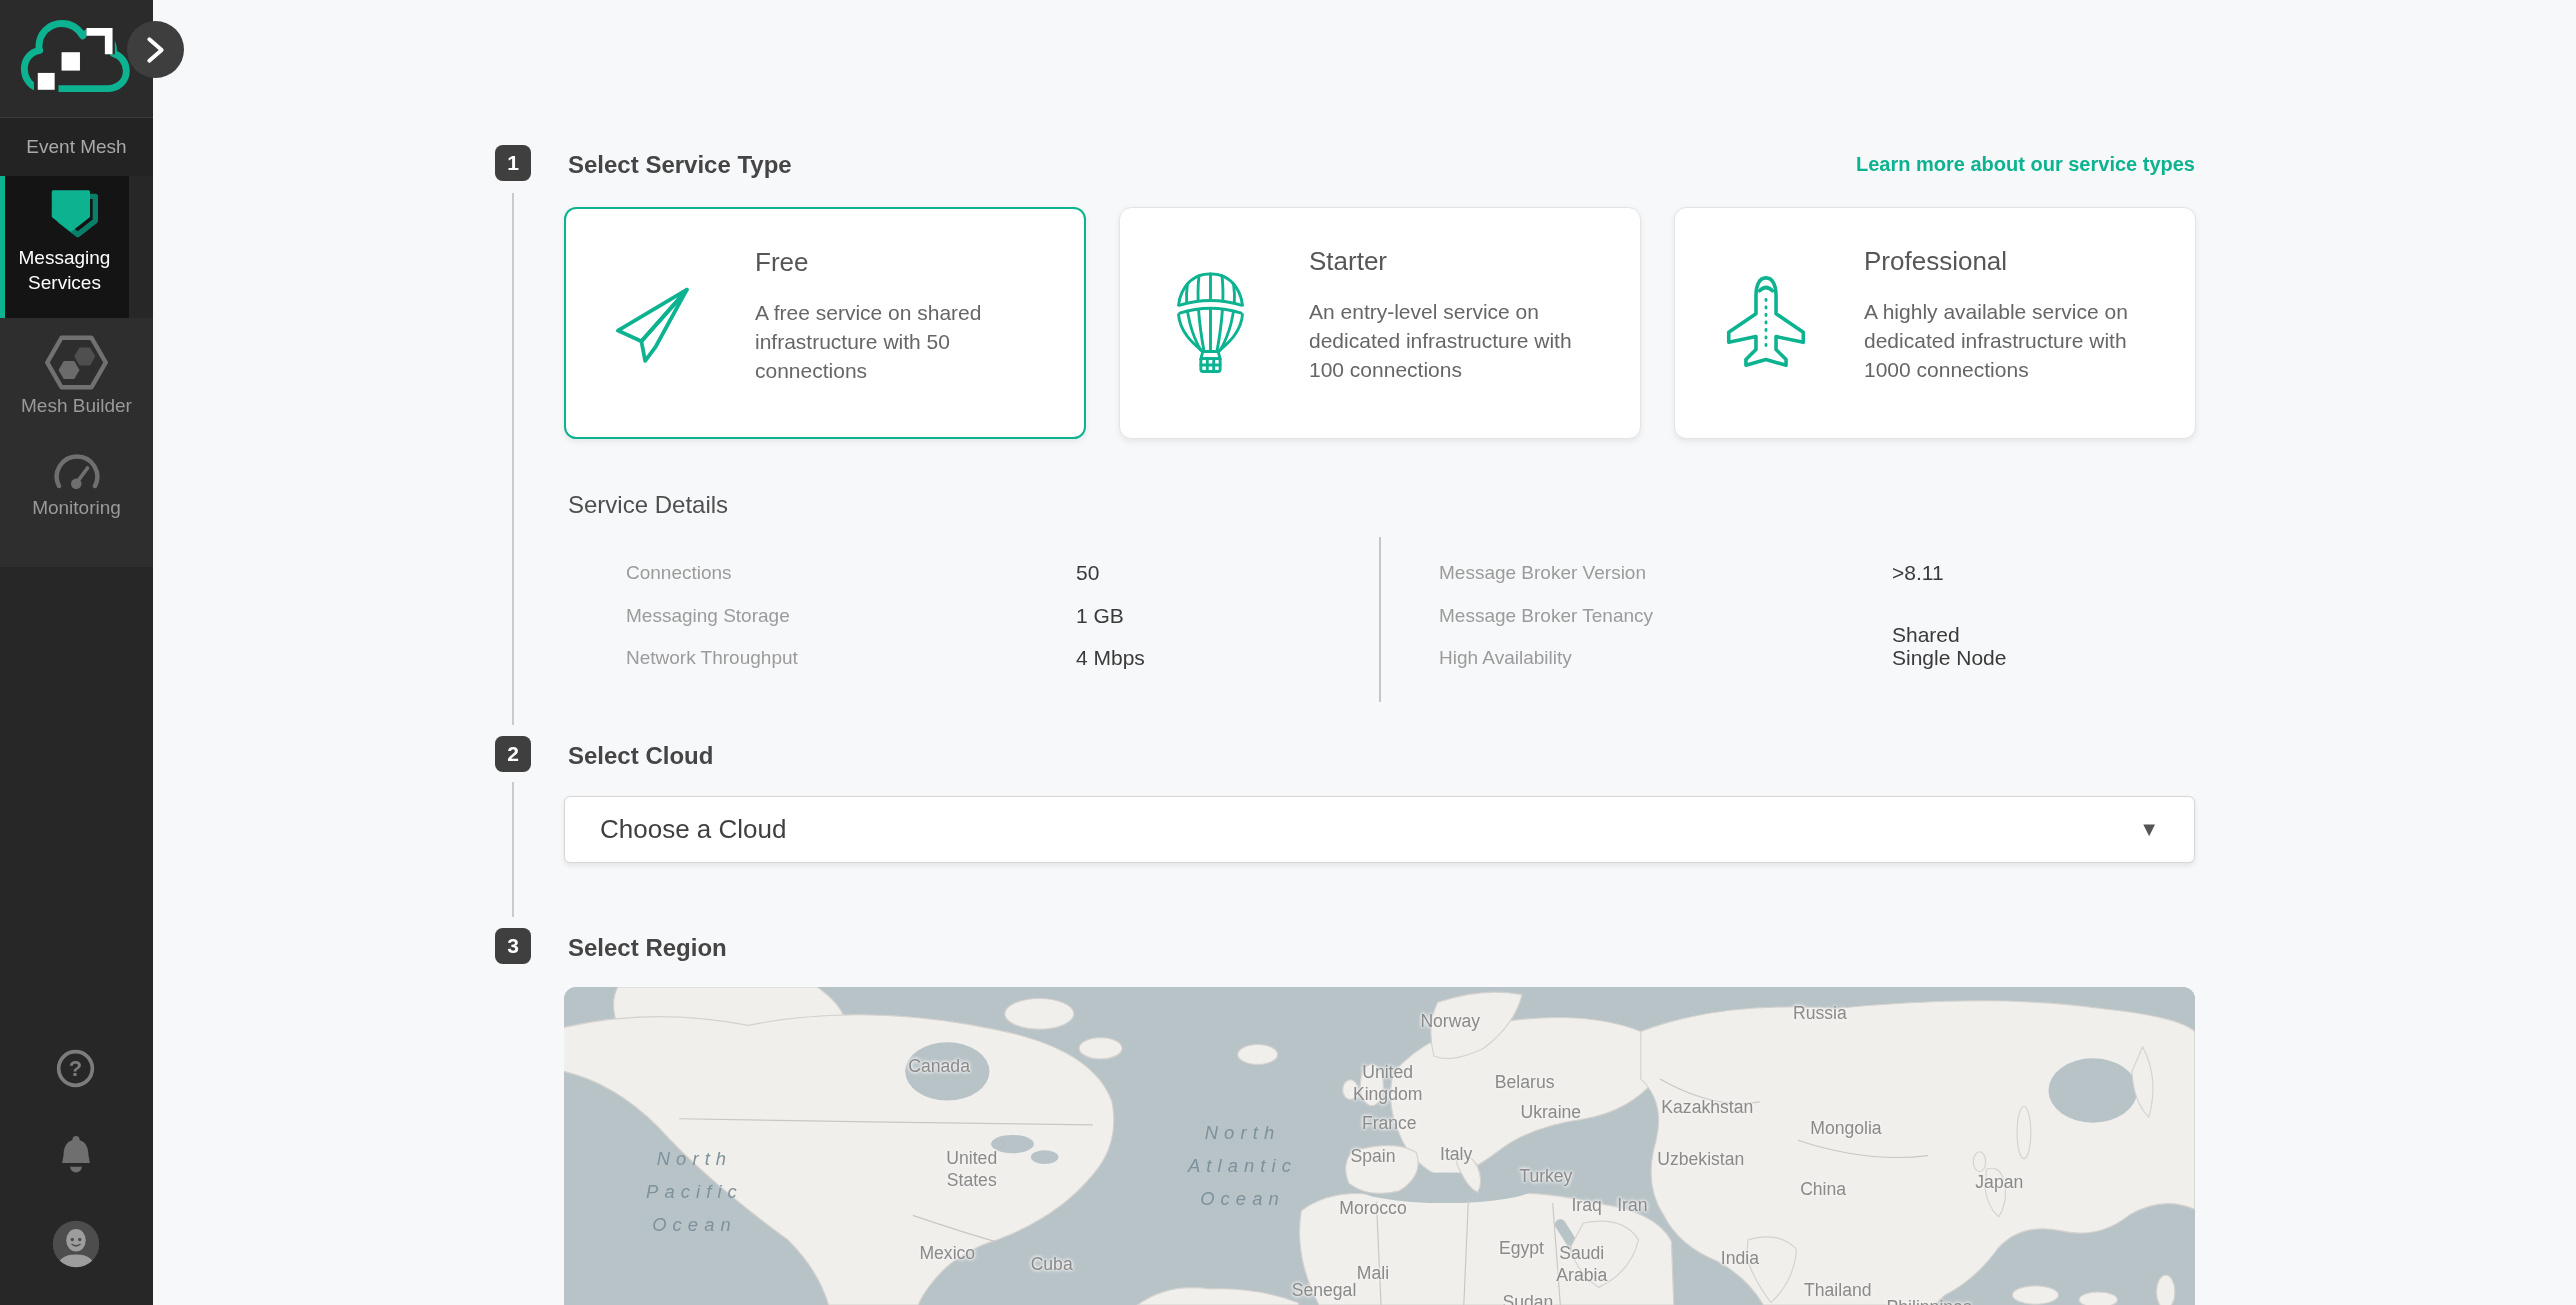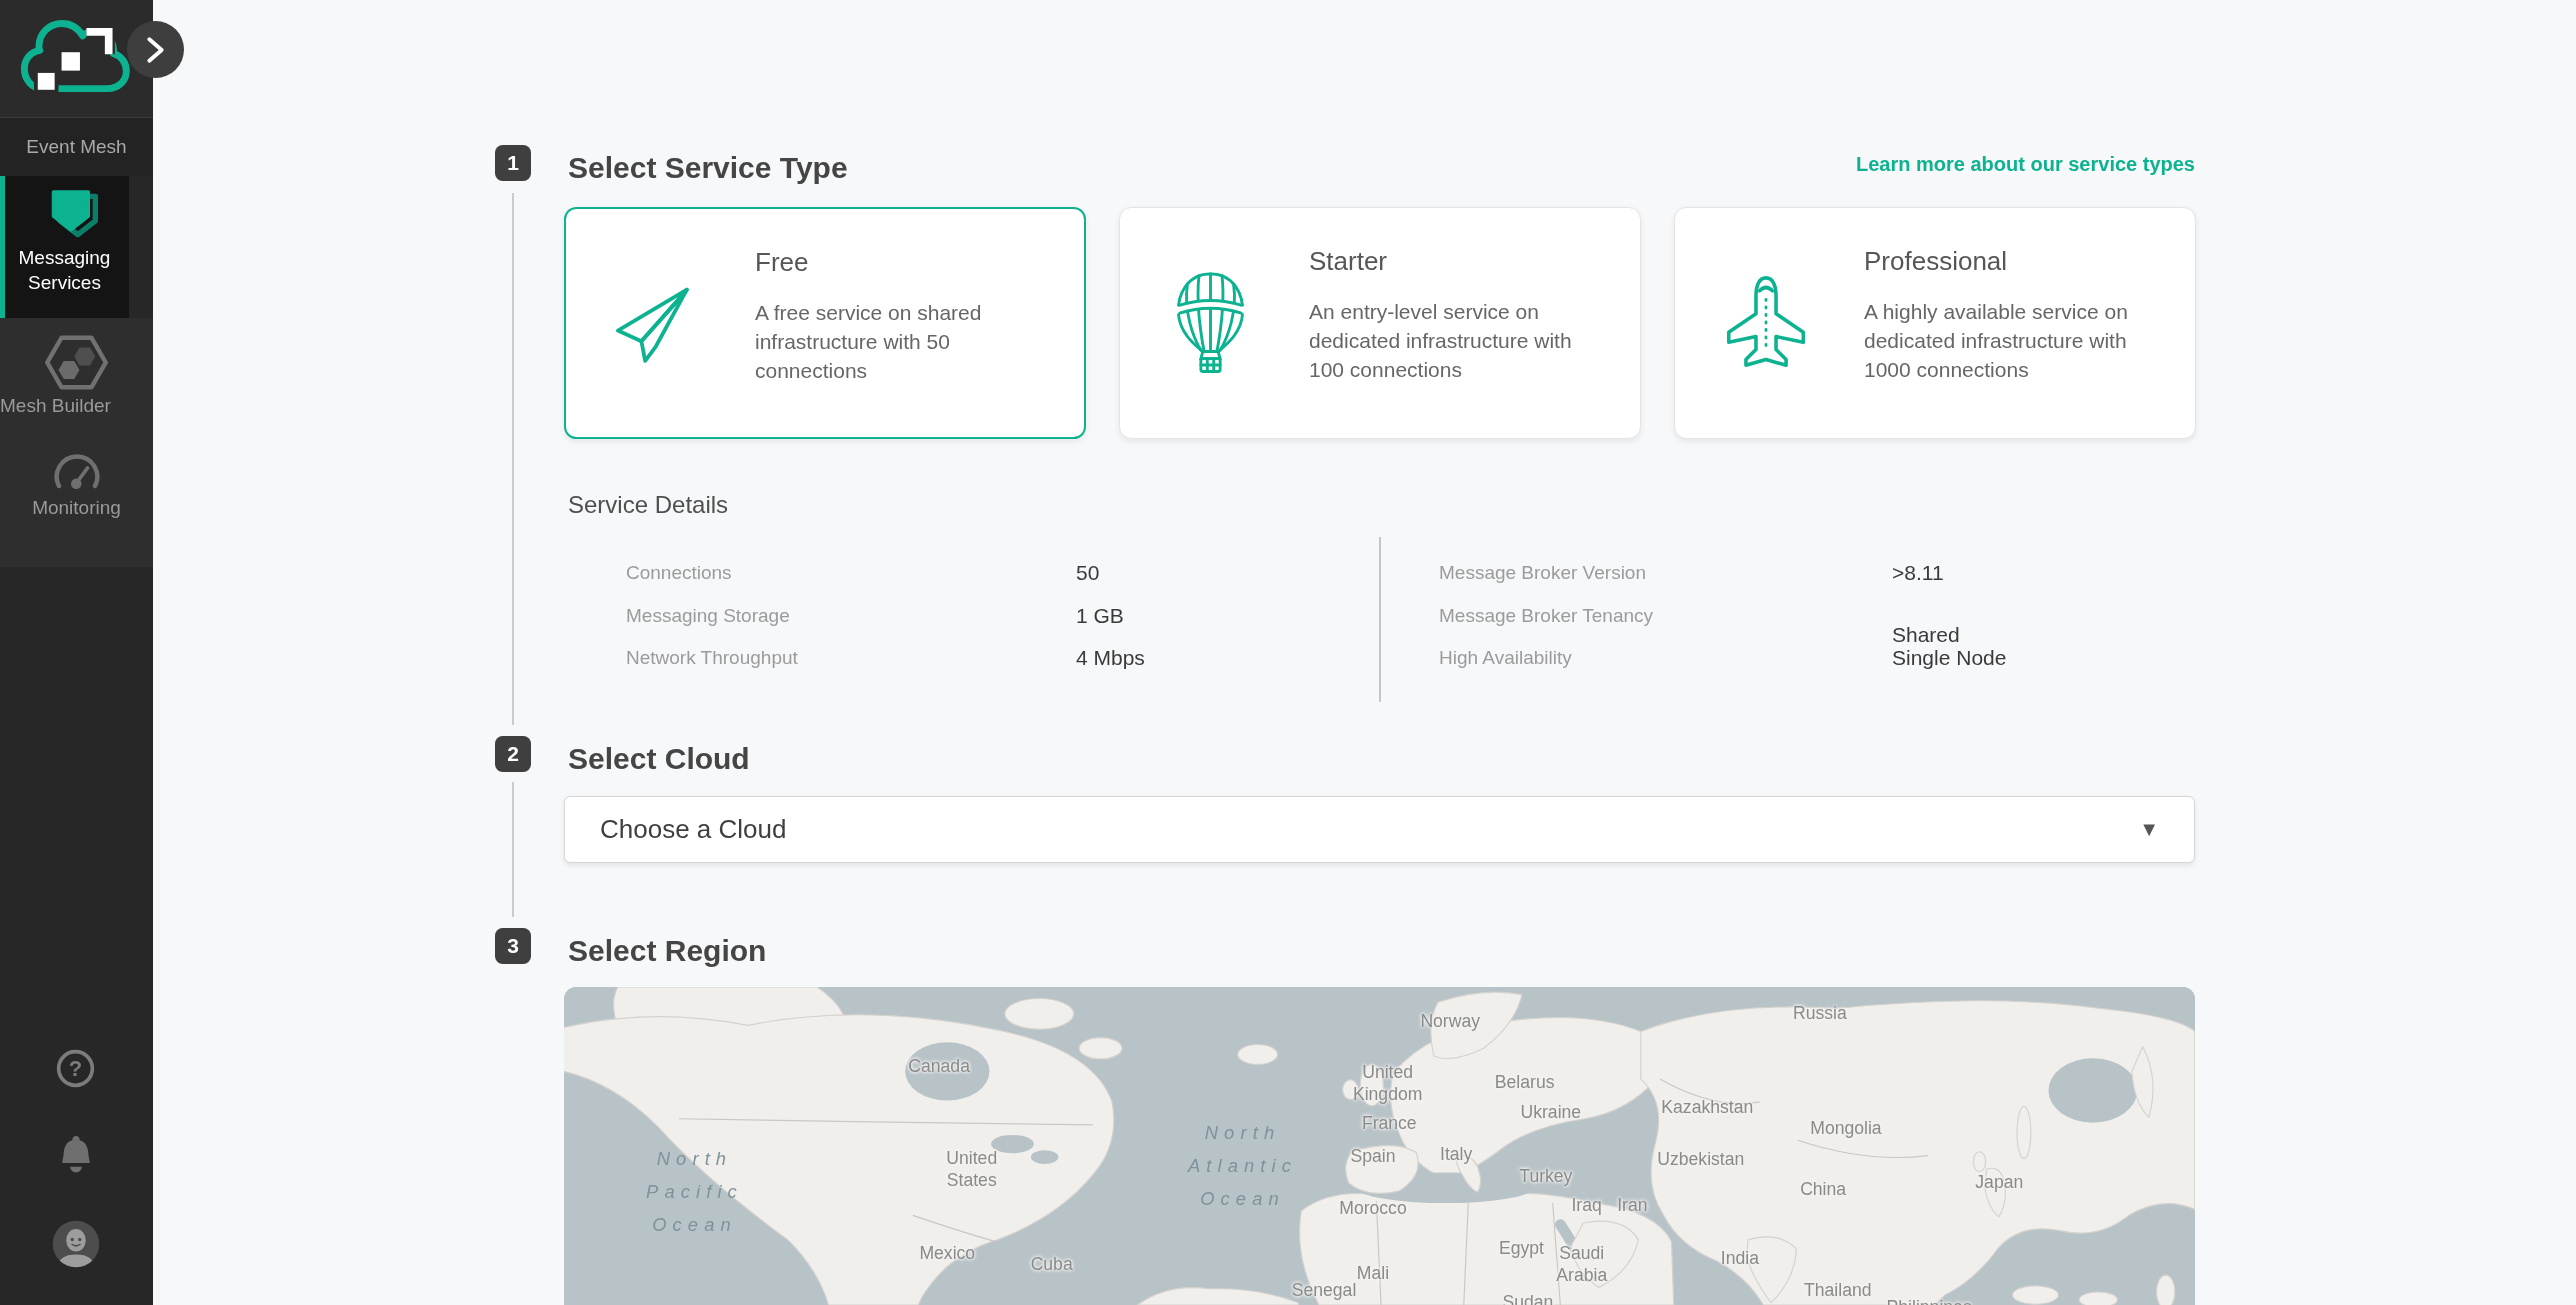--- a/index.html
+++ b/index.html
@@ -16,41 +16,41 @@
   .nav-item-eventmesh { position:absolute; left:0; top:118px; width:153px; height:58px; background:#232324; display:flex; align-items:center; justify-content:center; }
   .nav-item-eventmesh span { color:#a9a9a9; font-size:19px; }
   .nav-item-messaging { position:absolute; left:0; top:176px; width:129px; height:143px; background:#141414; }
   .active-bar { position:absolute; left:0; top:0; width:4.6px; height:100%; }
   .nav-item-messaging svg { position:absolute; left:51px; top:14px; }
   .nav-item-messaging .nav-label { position:absolute; left:0; top:69px; width:100%; text-align:center; color:#ffffff; font-size:19px; line-height:25px; white-space:pre-line; }
   .nav-group { position:absolute; left:0; top:318px; width:153px; height:249px; background:#2e2e2e; }
   .nav-item-meshbuilder, .nav-item-monitoring { position:absolute; left:0; width:153px; cursor:pointer; }
   .nav-item-meshbuilder { top:14px; height:100px; }
   .nav-item-meshbuilder svg { position:absolute; left:45px; top:0; }
-  .nav-item-meshbuilder .nav-label { position:absolute; top:63px; width:100%; text-align:left; color:#9a9a9a; font-size:19px; }
+  .nav-item-meshbuilder .nav-label { position:absolute; top:63px; width:100%; text-align:center; color:#9a9a9a; font-size:19px; }
   .nav-item-monitoring { top:130px; height:100px; }
   .nav-item-monitoring svg { position:absolute; left:53px; top:0; }
   .nav-item-monitoring .nav-label { position:absolute; top:49px; width:100%; text-align:center; color:#9a9a9a; font-size:19px; }
   .side-bottom-btn { position:absolute; cursor:pointer; }
   .help-btn { left:55px; top:1048px; width:41px; height:41px; }
   .bell-btn { left:57px; top:1133px; width:38px; height:41px; }
   .avatar-btn { left:52px; top:1220px; width:48px; height:48px; }
 
   
   .header { position:absolute; left:153px; top:0; width:2423px; height:94px; background:#4a4a4a; z-index:10; }
   .header-title { position:absolute; left:338px; top:0; height:94px; display:flex; align-items:center; color:#ffffff; font-size:29px; letter-spacing:0.4px; }
   .header-divider { position:absolute; left:1972px; top:26px; width:1.5px; height:44px; background:#cfcfcf; opacity:0.85; }
   .close-btn { position:absolute; left:2010px; top:18.4px; width:55px; height:55px; display:flex; align-items:center; justify-content:center; color:#e9e9e9; font-size:35px; cursor:pointer; line-height:1; }
 
   
   .step-badge { position:absolute; width:36px; height:36px; background:#3f3f3f; border-radius:7.7px; color:#fff; font-size:21px; font-weight:bold; display:flex; align-items:center; justify-content:center; }
   .badge-1 { left:495px; top:145px; }
   .badge-2 { left:495px; top:736px; }
   .badge-3 { left:495px; top:928px; }
-  .step-title { position:absolute; font-size:30px; font-weight:bold; color:#454545; }
+  .step-title { position:absolute; font-size:24px; font-weight:bold; color:#454545; }
   .title-1 { left:568px; top:151px; }
   .title-2 { left:568px; top:742px; }
   .title-3 { left:568px; top:934px; }
   .connector { position:absolute; left:512px; width:2.3px; background:#cbcbcb; }
   .conn-1 { top:193px; height:532px; }
   .conn-2 { top:782px; height:135px; }
   .learn-more { position:absolute; right:381px; top:153px; font-size:20px; font-weight:bold; cursor:pointer; }
 
   
   .cards { position:absolute; left:564px; top:207px; width:1632px; height:232px; display:flex; gap:33px; }

